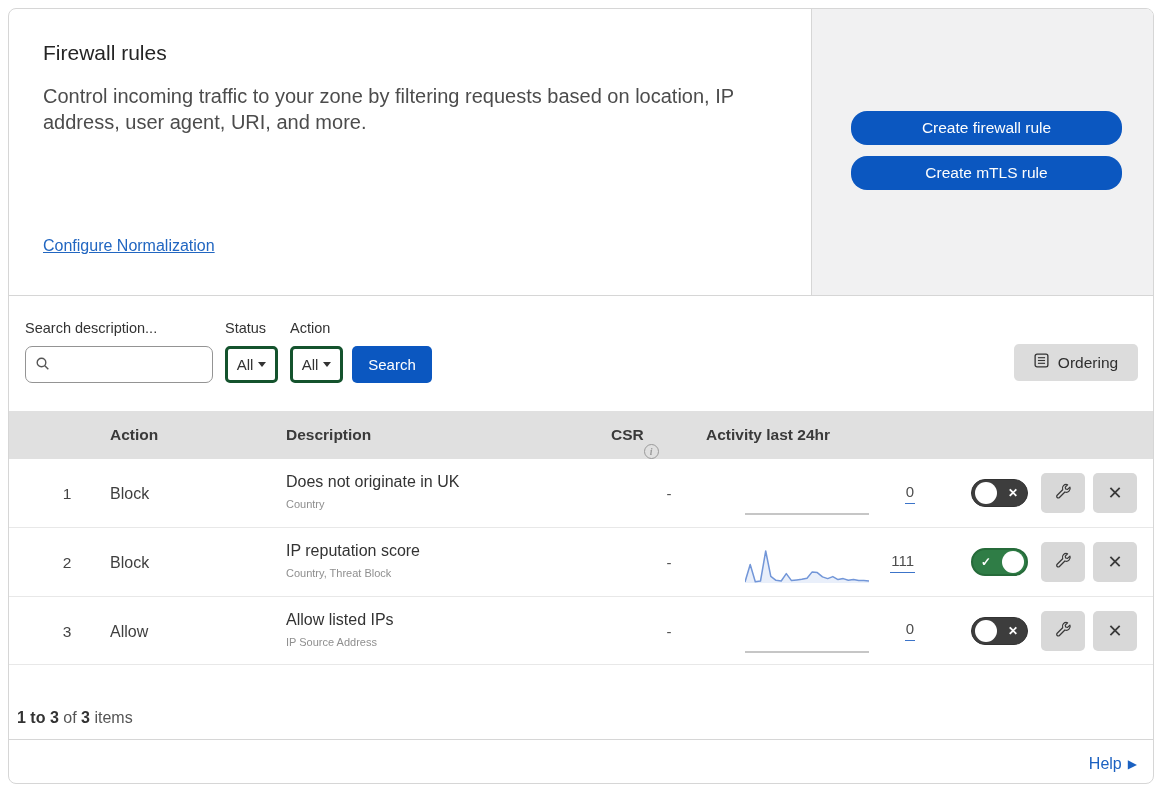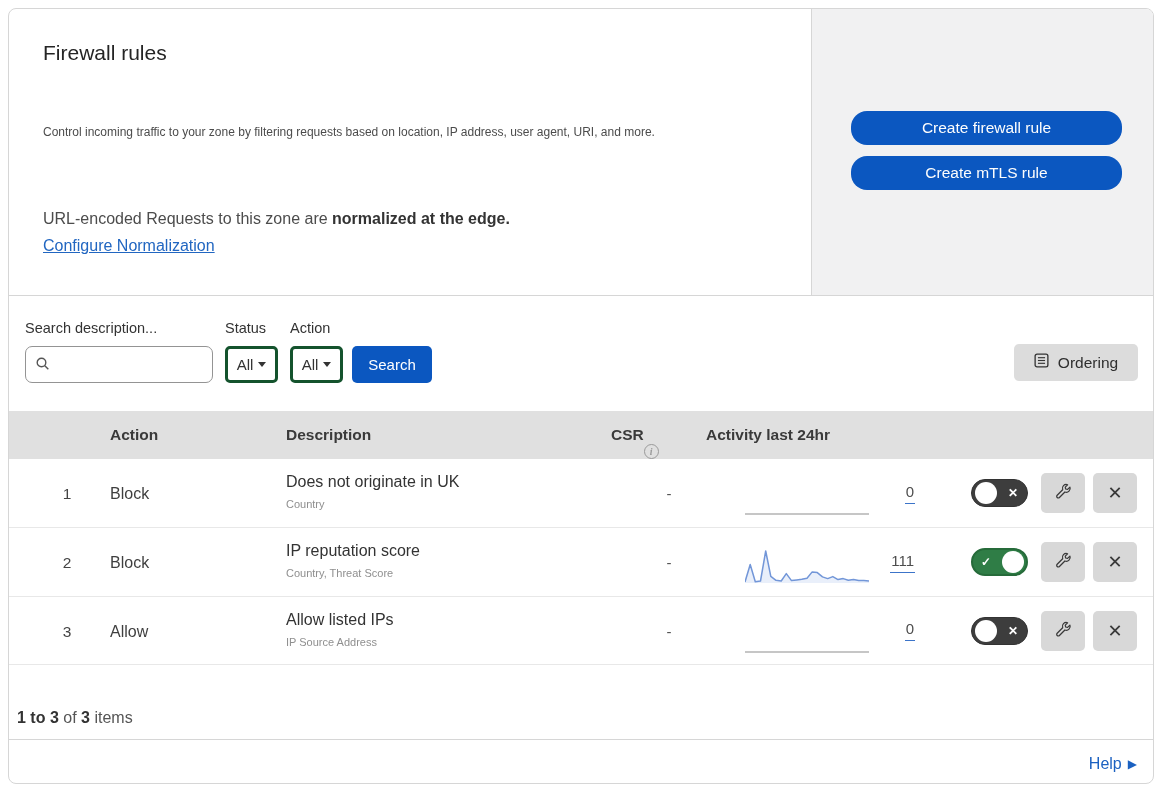--- a/index.html
+++ b/index.html
@@ -4,21 +4,21 @@
 <style>
   * { margin:0; padding:0; box-sizing:border-box; }
   html,body { width:1161px; height:791px; background:#fff; font-family:"Liberation Sans", sans-serif; }
   .card { position:absolute; left:8px; top:8px; width:1146px; height:776px; background:#fff;
           border:1px solid #d6d6d6; border-radius:8px; overflow:hidden; }
 
   
   .hero { position:absolute; left:0; top:0; width:100%; height:287px; border-bottom:1px solid #d6d6d6; }
   .hero-right { position:absolute; left:802px; right:0; top:0; bottom:0; background:#f1f1f2; border-left:1px solid #d6d6d6; }
   .page-title { position:absolute; left:34px; top:32px; font-size:21px; font-weight:400; color:#252525; }
-  .page-desc { position:absolute; left:34px; top:74px; width:716px; font-size:12px; line-height:26px; color:#4c4c4c;margin-top:36px; }
+  .page-desc { position:absolute; left:34px; top:74px; width:716px; font-size:20px; line-height:26px; color:#4c4c4c; }
   .usage { position:absolute; left:34px; top:154px; font-size:16px; font-weight:bold; color:#333; }
   .norm { position:absolute; left:34px; top:201px; font-size:16px; color:#4c4c4c; }
   .norm b { color:#333; }
   .cfg-link { position:absolute; left:34px; top:228px; font-size:16px; color:#2166c1; text-decoration:underline; cursor:pointer; }
   .btn-primary { position:absolute; left:39px; width:271px; height:34px; background:#0b57c0; color:#fdfdfd;
                  border:none; border-radius:16px; font-size:15.5px; font-family:inherit; cursor:pointer; }
   .btn-fw { top:102px; } .btn-mtls { top:147px; }
 
   
   .flt-label { position:absolute; font-size:14.5px; color:#333; }
@@ -78,21 +78,20 @@
 
 <div class="card">
 
   <div class="hero">
     <div class="hero-right">
       <button class="btn-primary btn-fw">Create firewall rule</button>
       <button class="btn-primary btn-mtls">Create mTLS rule</button>
     </div>
     <h1 class="page-title">Firewall rules</h1>
     <p class="page-desc">Control incoming traffic to your zone by filtering requests based on location, IP address, user agent, URI, and more.</p>
-    <p class="norm"><span>URL-encoded Requests to this zone are </span><b>normalized at the edge.</b></p>
     <a class="cfg-link">Configure Normalization</a>
   </div>
 
   <span class="flt-label" style="left:16px; top:311px;">Search description...</span>
   <div class="search-wrap">
     <input type="text" style="">
     <span class="search-icon">
       <svg width="16" height="16" viewBox="0 0 16 16">
           <circle cx="6.5" cy="6.5" r="4.3" fill="none" stroke="#555" stroke-width="1.4"></circle>
           <line x1="9.8" y1="9.8" x2="13.3" y2="13.3" stroke="#555" stroke-width="1.4"></line>
@@ -163,21 +162,21 @@
     <button class="icon-btn btn-del">
         <span>✕</span>
       </button>
   </div>
 
   <div class="row r1">
     <span class="cell-idx">2</span>
     <span class="cell-action">Block</span>
     <div class="cell-desc">
       <div class="desc-main">IP reputation score</div>
-      <div class="desc-sub">Country, Threat Score</div>
+      <div class="desc-sub">Country, Threat Block</div>
     </div>
     <span class="cell-csr">-</span>
     <div class="spark"><svg width="124" height="40" viewBox="0 0 124 40">
           <polygon points="0.0,37.0 5.2,19.5 10.3,36.7 15.5,36.0 20.7,6.0 25.8,31.3 31.0,35.3 36.2,36.0 41.3,28.6 46.5,35.6 51.7,35.0 56.8,34.3 62.0,33.3 67.2,26.9 72.3,27.6 77.5,31.9 82.7,33.6 87.8,31.6 93.0,34.6 98.2,33.6 103.3,35.3 108.5,34.6 113.7,35.6 118.8,35.6 124.0,36.0 124,38 0,38" fill="#e9effa"></polygon>
           <polyline points="0.0,37.0 5.2,19.5 10.3,36.7 15.5,36.0 20.7,6.0 25.8,31.3 31.0,35.3 36.2,36.0 41.3,28.6 46.5,35.6 51.7,35.0 56.8,34.3 62.0,33.3 67.2,26.9 72.3,27.6 77.5,31.9 82.7,33.6 87.8,31.6 93.0,34.6 98.2,33.6 103.3,35.3 108.5,34.6 113.7,35.6 118.8,35.6 124.0,36.0" fill="none" stroke="#7296d8" stroke-width="1.5" stroke-linejoin="round"></polyline>
         </svg></div>
     <div class="cell-count">
         <a class="count-link">111</a>
       </div>
     <div class="toggle on">

